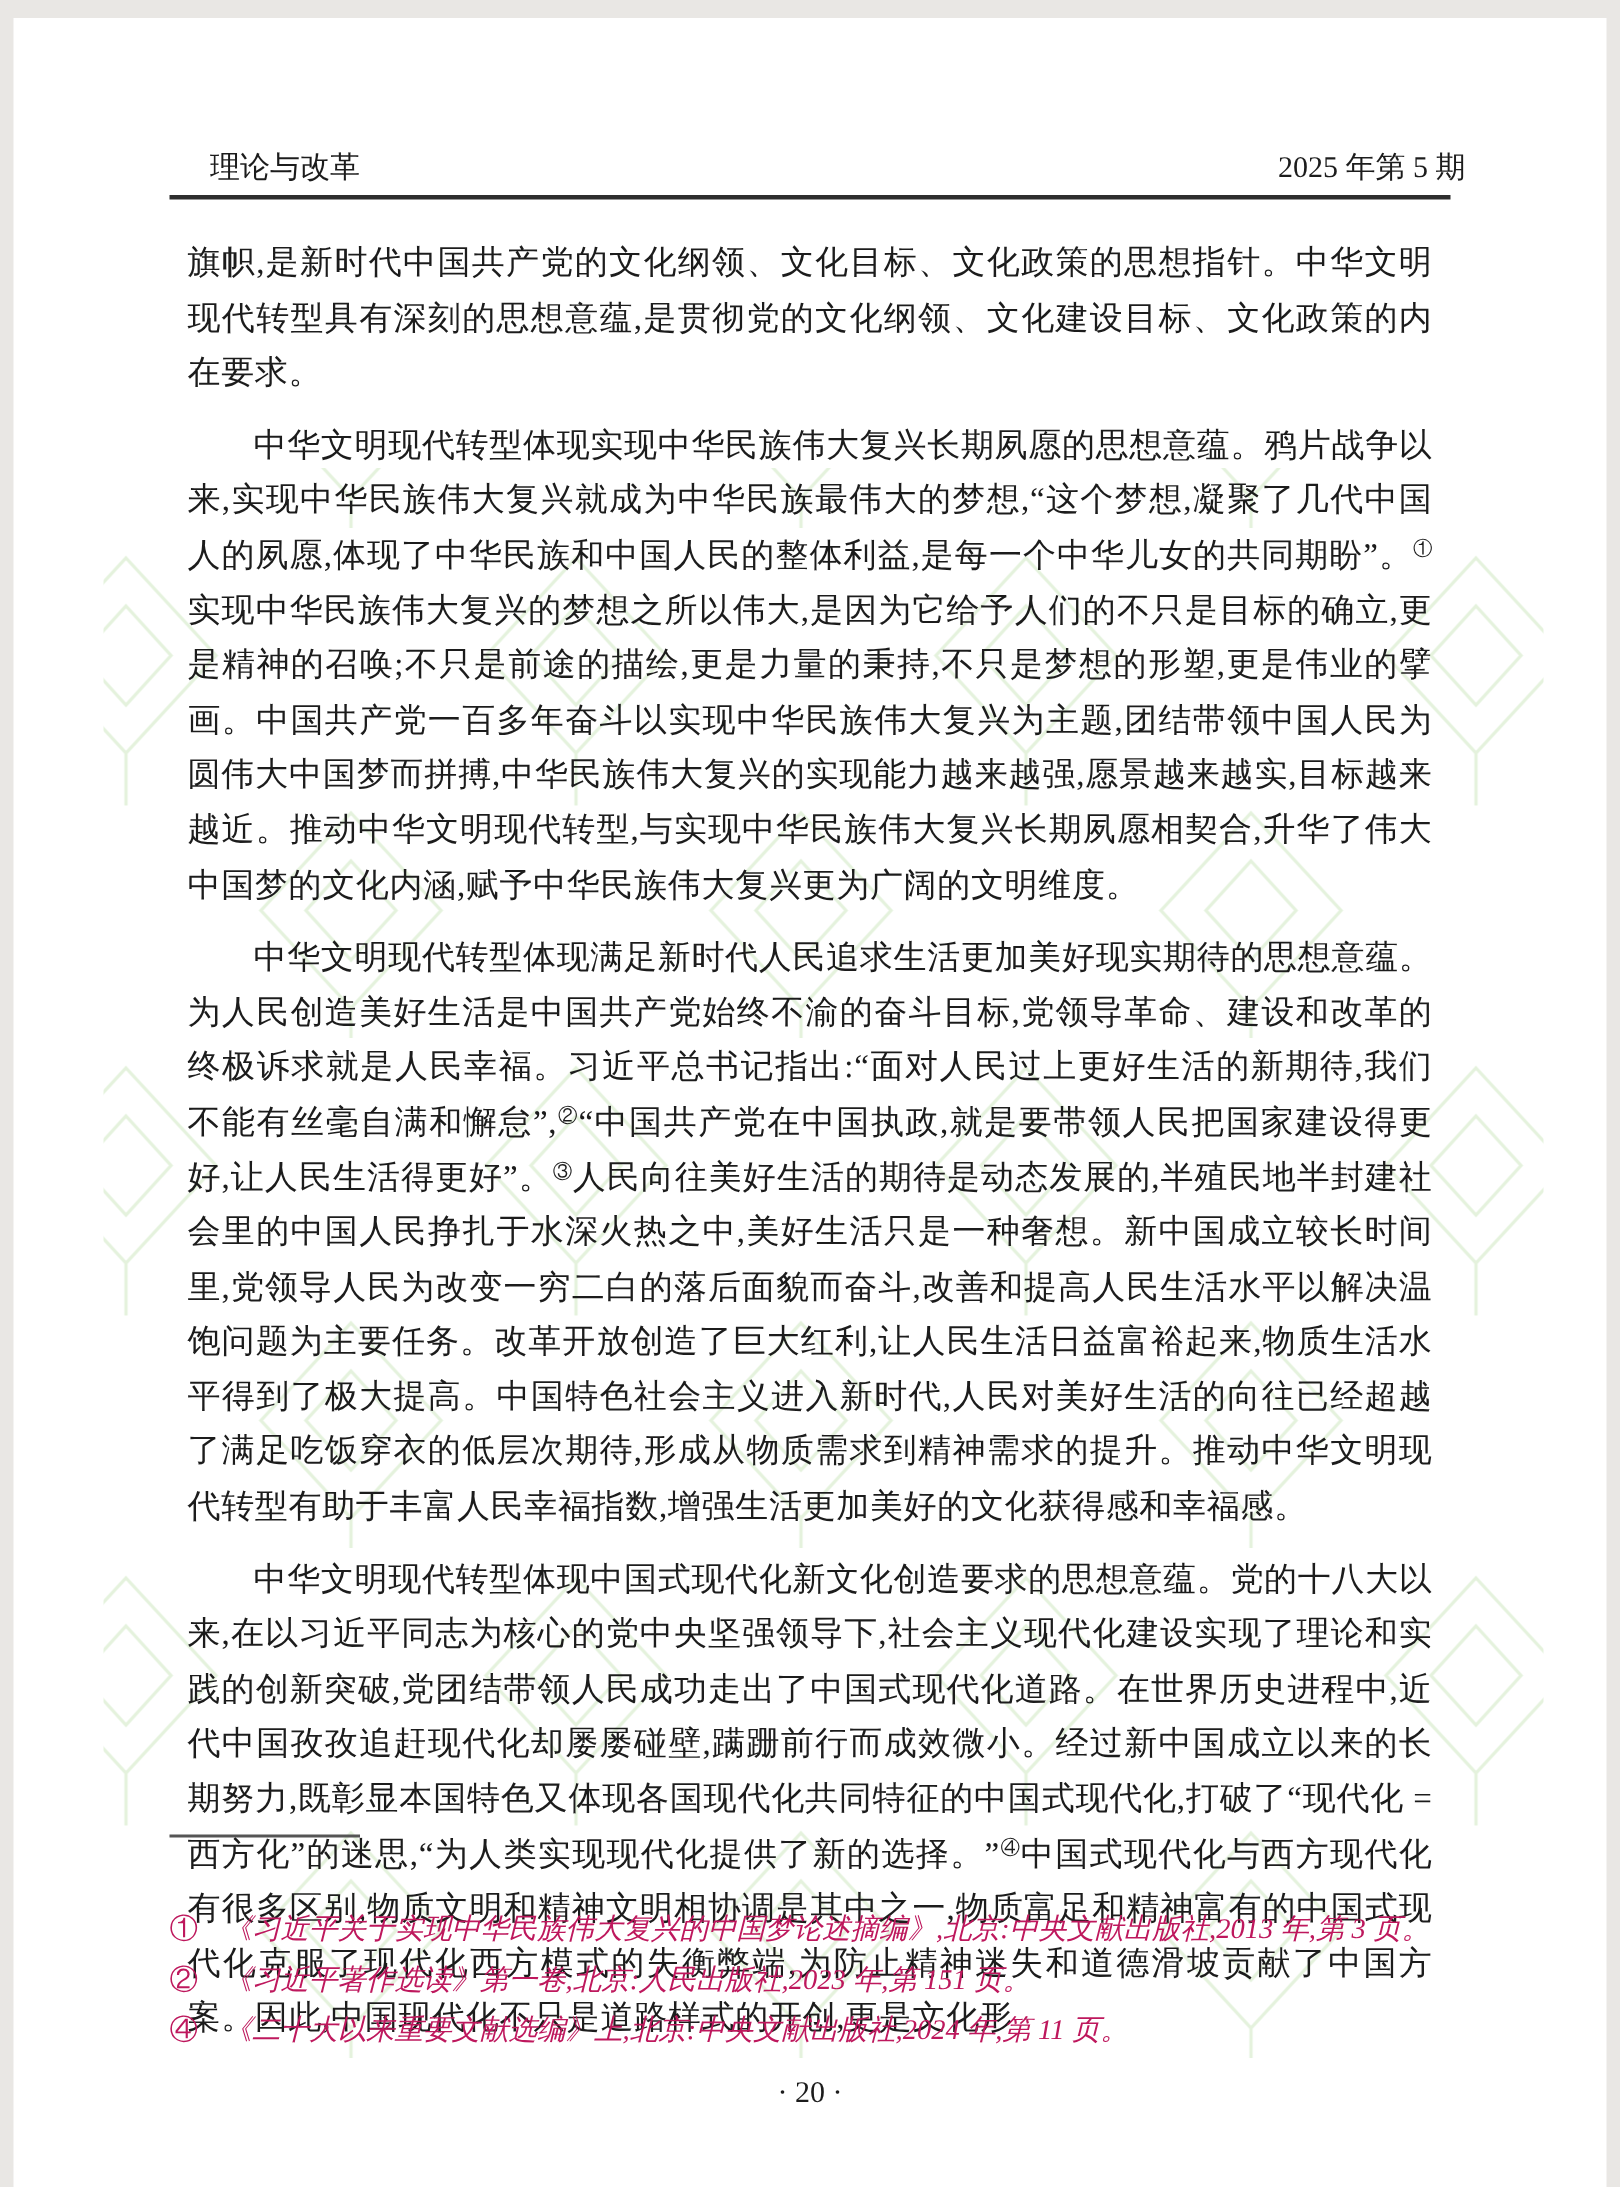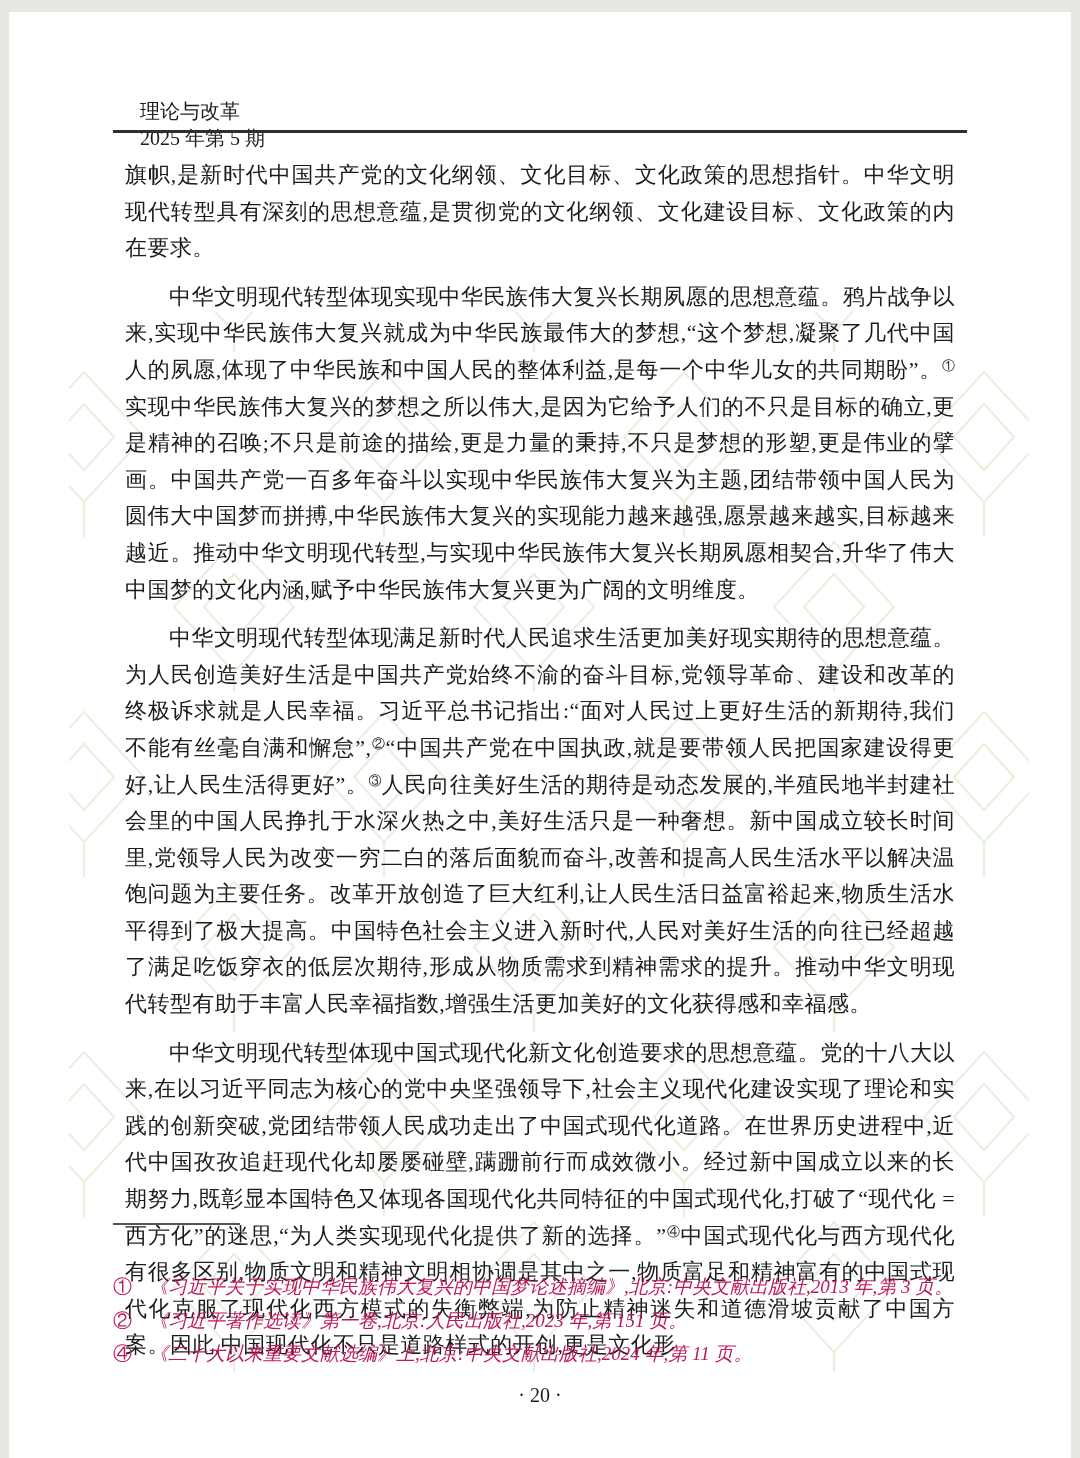--- a/index.html
+++ b/index.html
@@ -22,21 +22,20 @@
   }
   .header-row{
     position:absolute;
     left:131px;top:86px;
     width:837px;
     display:flex;
     justify-content:space-between;
     align-items:baseline;
     font-size:20px;
     color:#1c1c1c;
-    flex-direction:column;
   }
   .header-rule{
     position:absolute;
     left:104px;top:118px;
     width:854px;height:3px;
     background:#2e2e2e;
   }
   .article-body{
     position:absolute;
     left:104px;top:133px;

